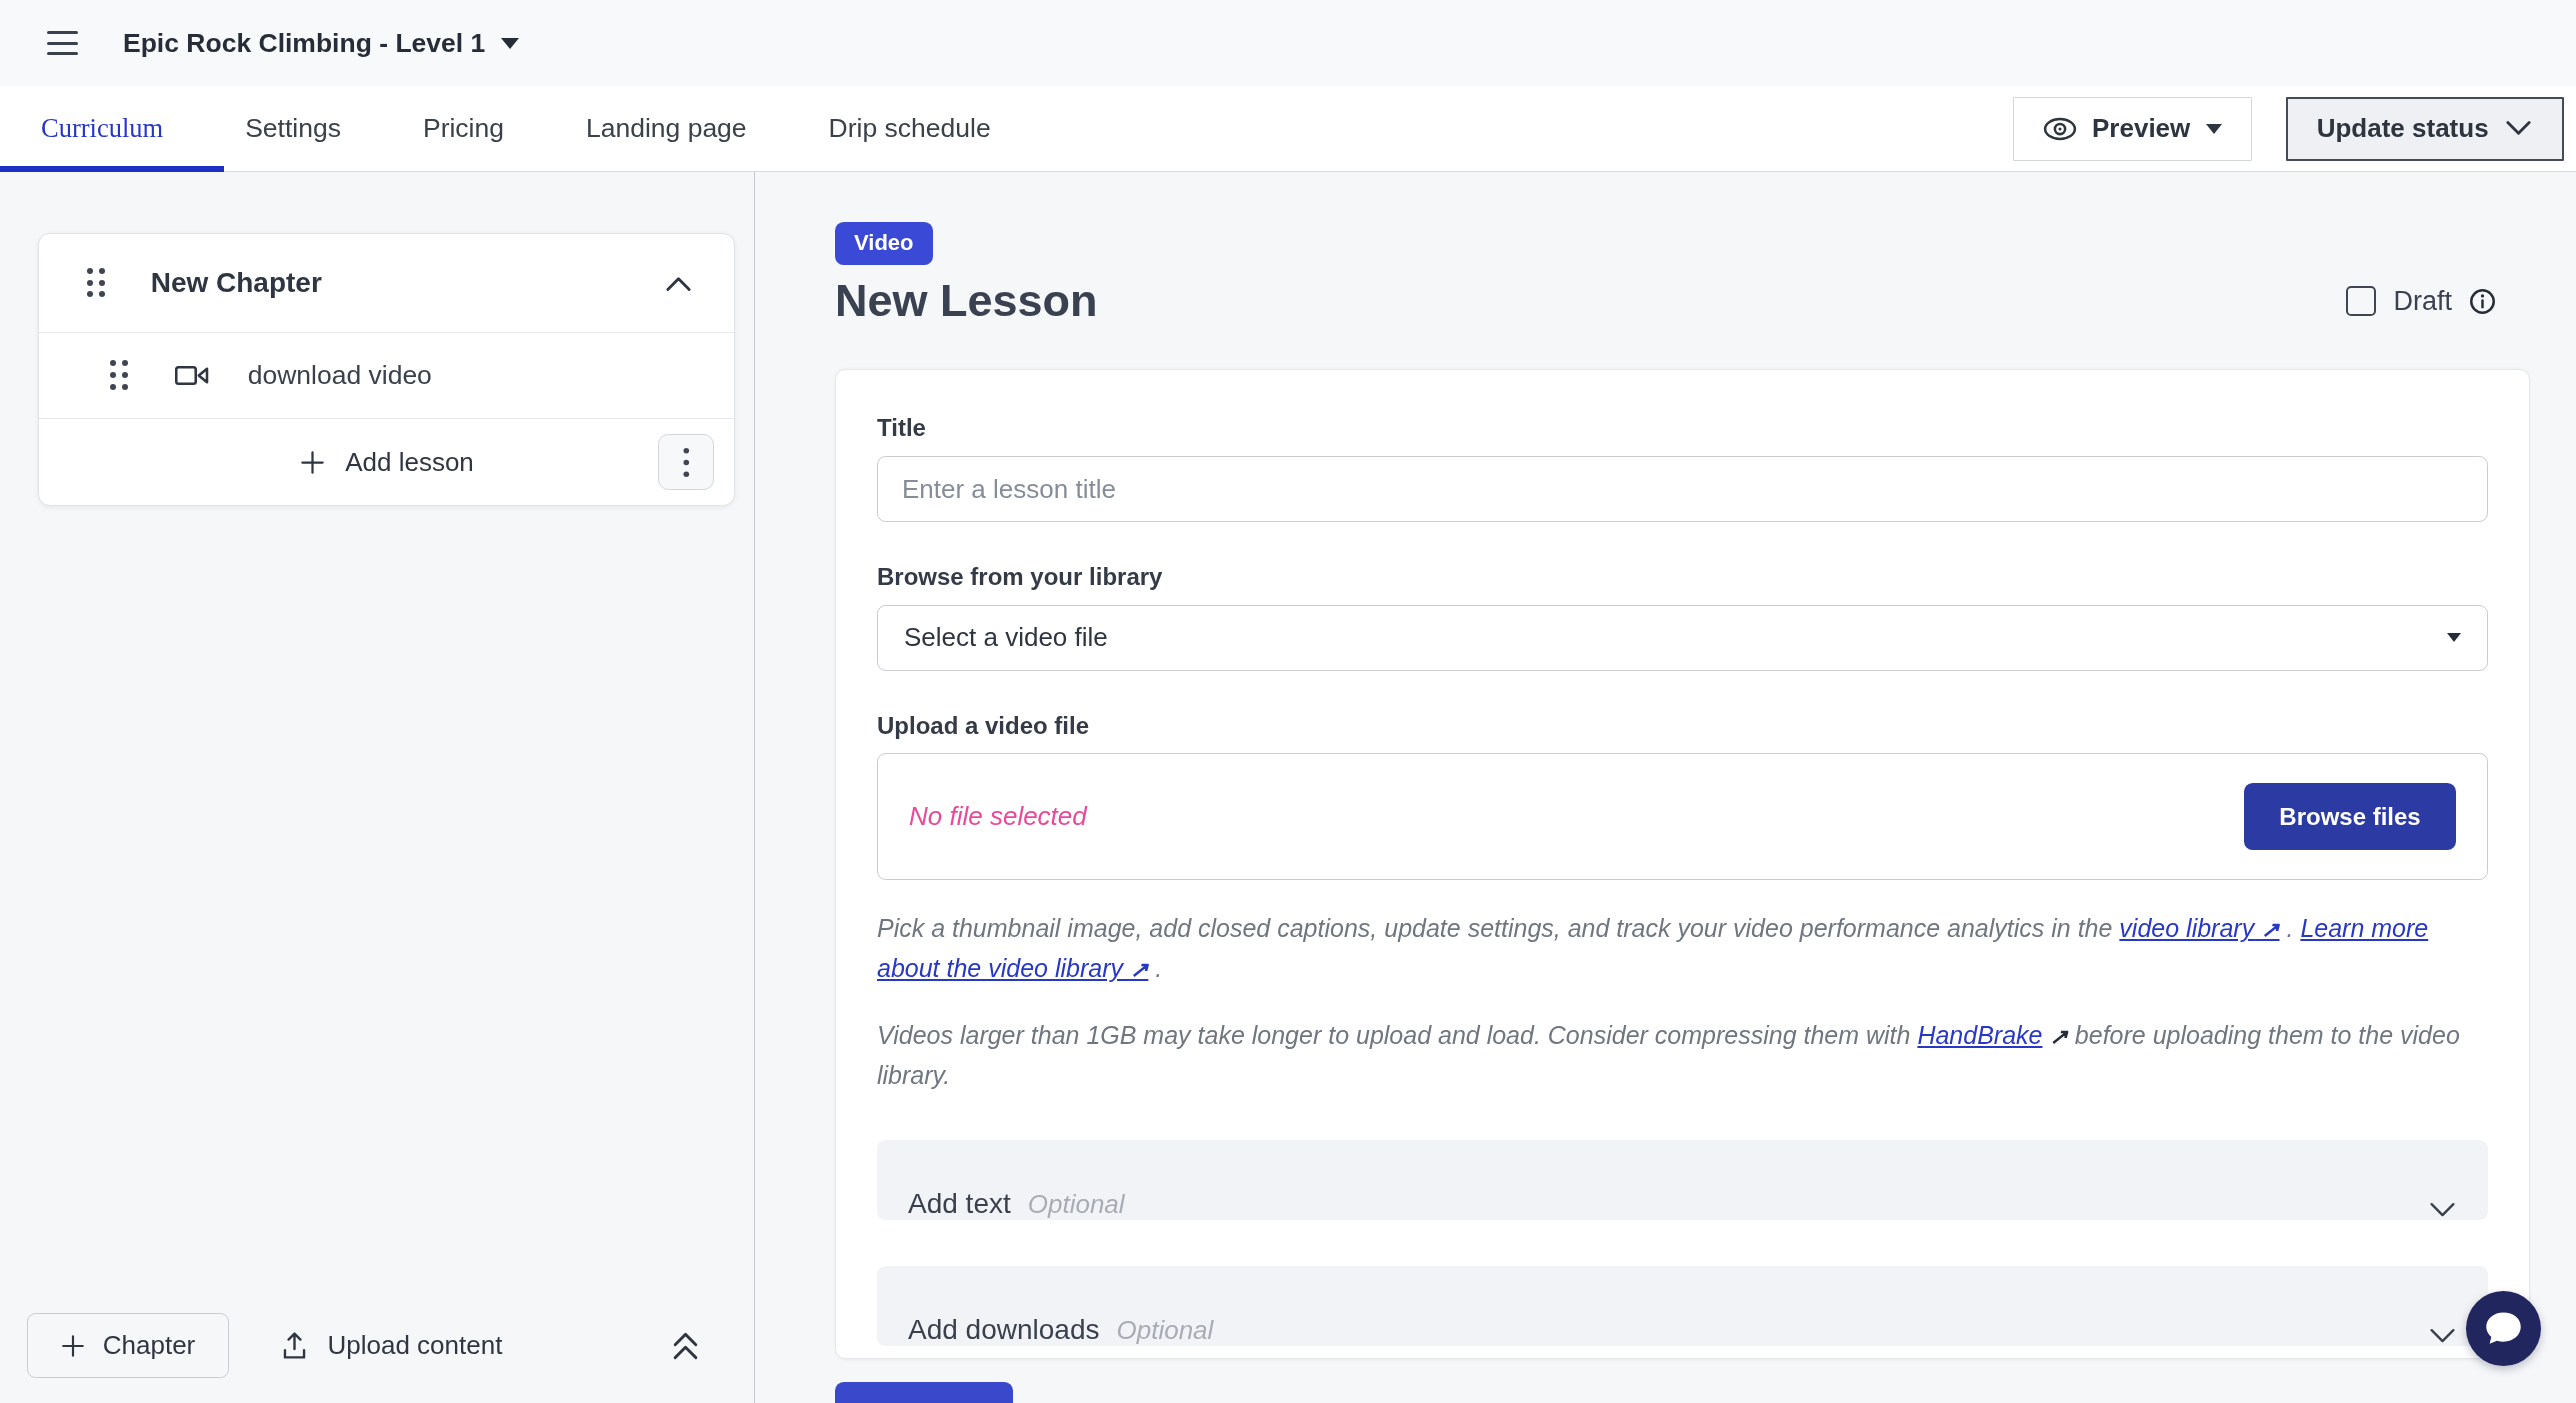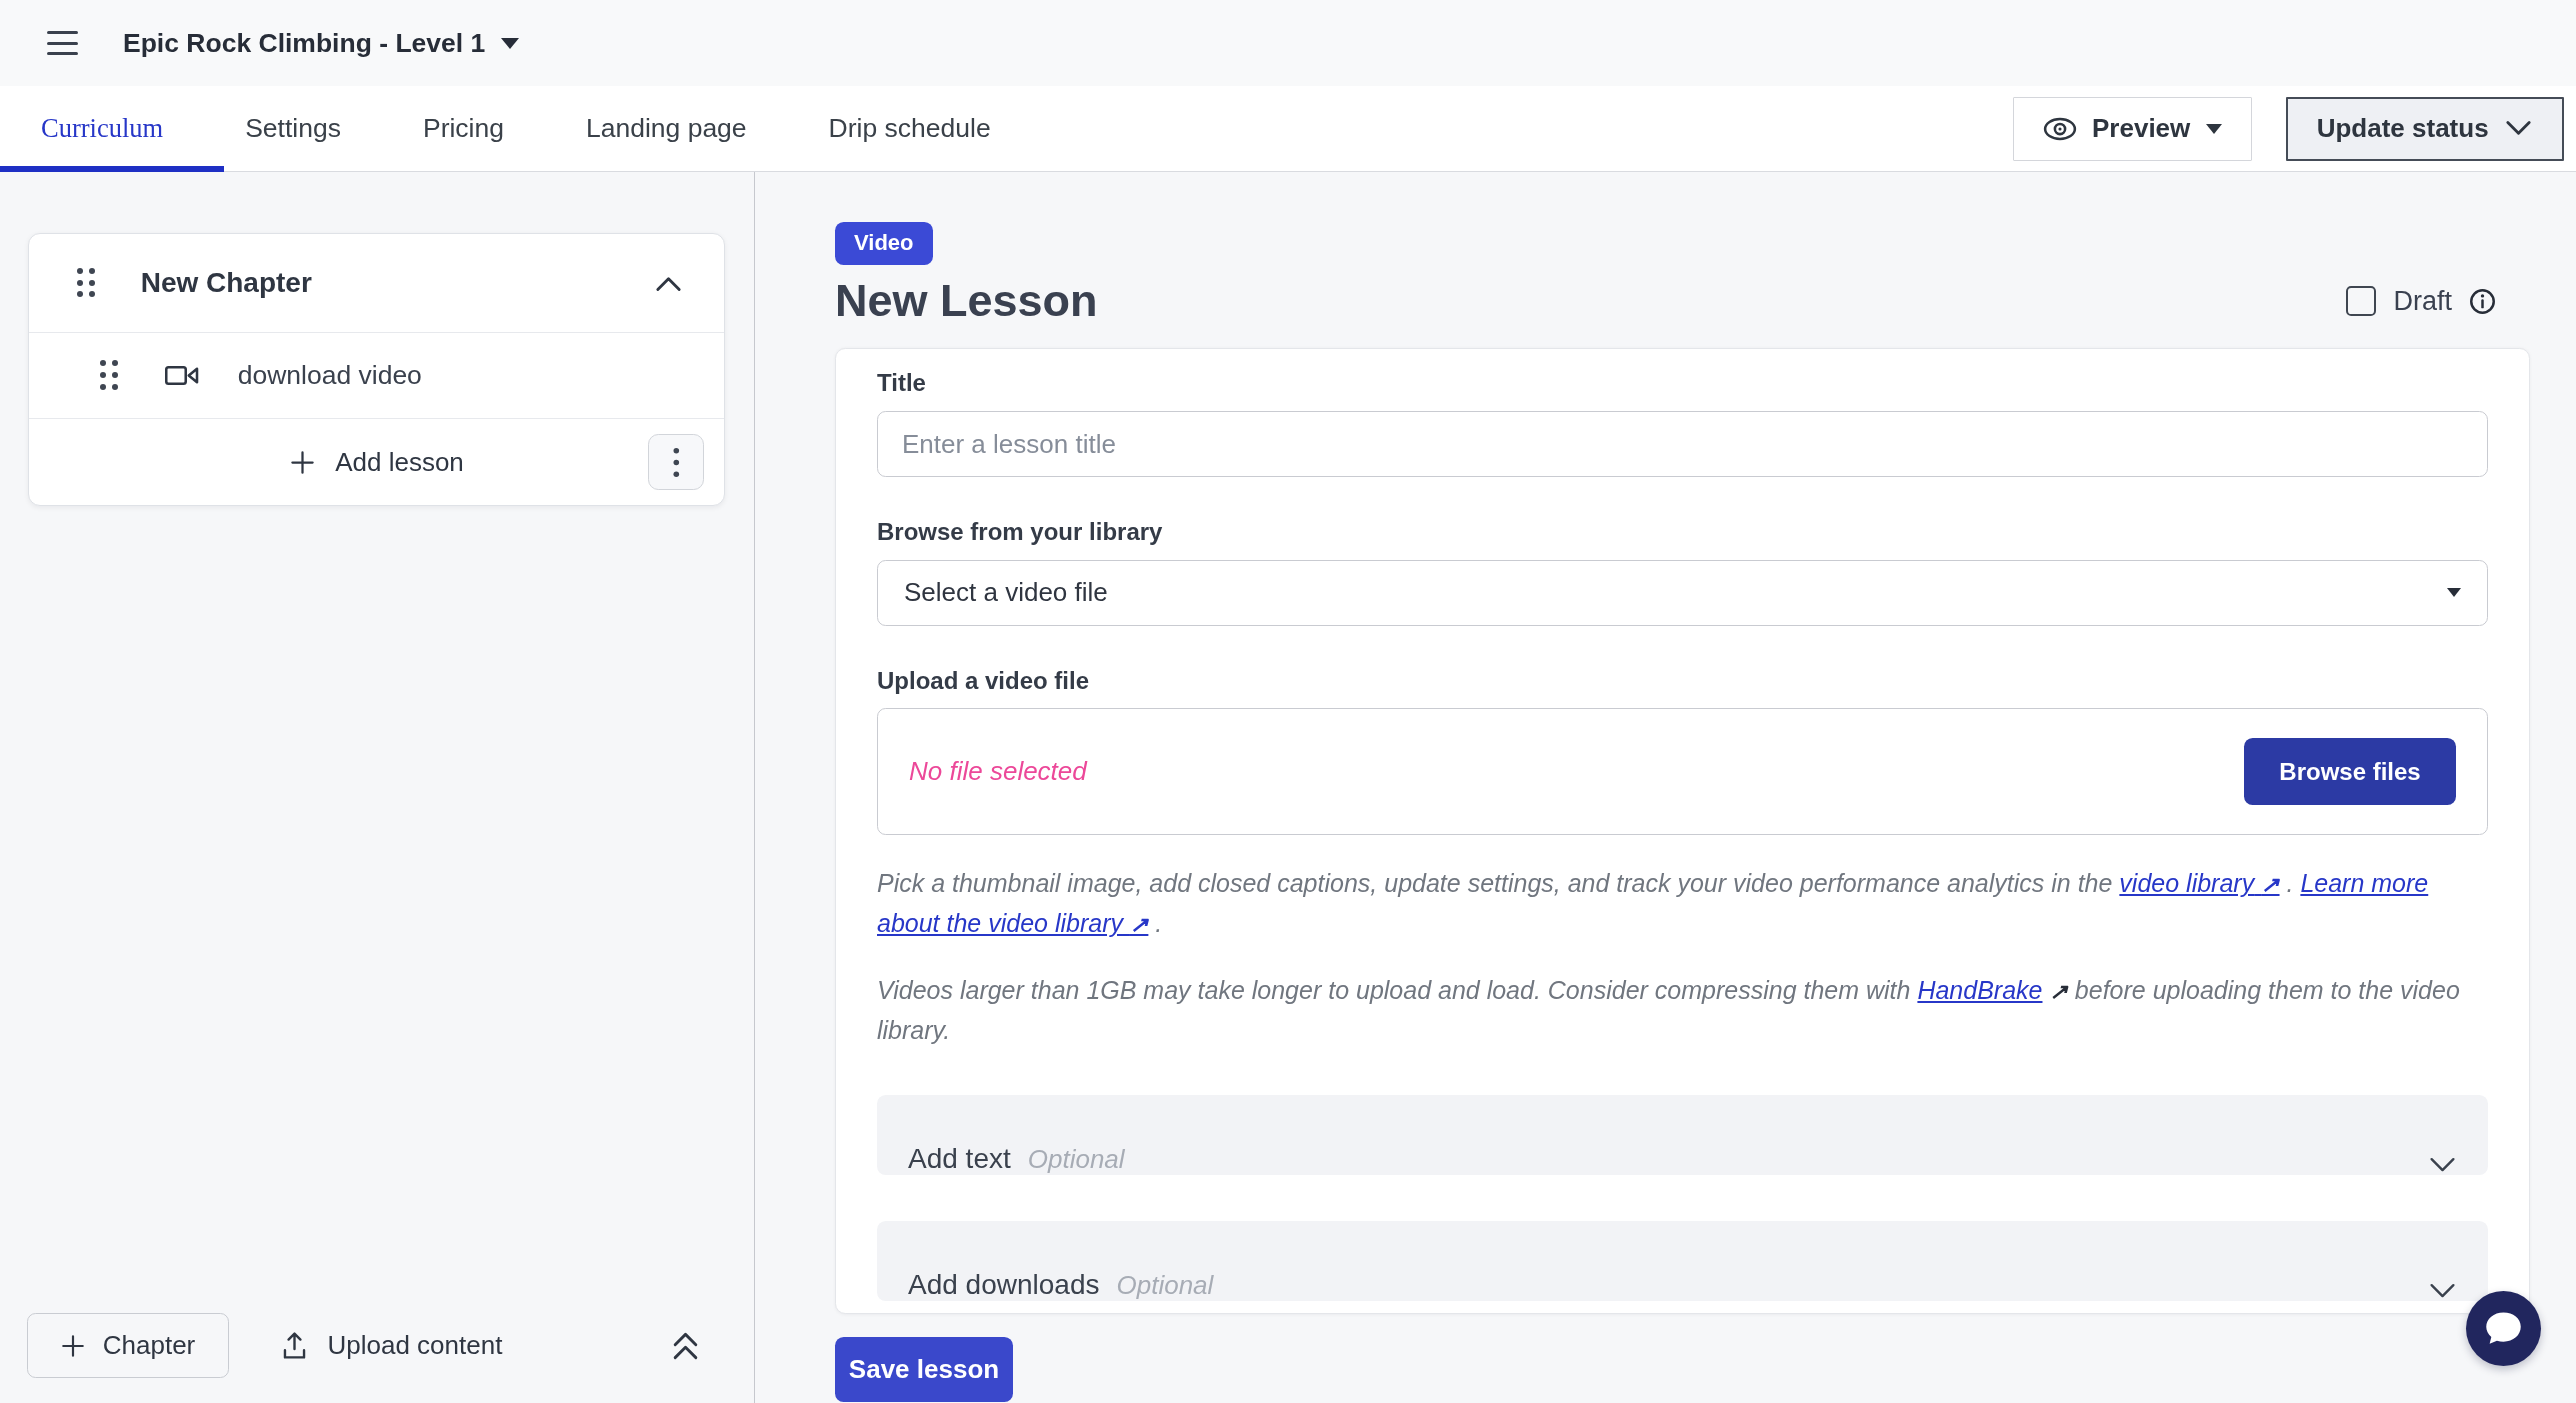--- a/index.html
+++ b/index.html
@@ -26,21 +26,21 @@
   .btn-preview { background:#ffffff; border:1.7px solid #d4d6db; padding:0 29px; }
   .btn-preview .tri { width:0; height:0; border-left:8.6px solid transparent; border-right:8.6px solid transparent; border-top:10.3px solid #2e353f; }
   .btn-update { background:#eef0f4; border:2.1px solid #454c57; padding:0 29px; }
 
   
   .content { display:flex; height:1231px; }
   .sidebar { position:relative; width:755px; border-right:1.7px solid #c6c8ce; background:var(--bg); flex-shrink:0; }
   .main { flex:1; background:var(--bg); padding:50px 0 0 80px; }
 
   
-  .chapter-card { position:absolute; left:28px; top:61px; width:697px; background:#fff;
+  .chapter-card { position:absolute; left:38px; top:61px; width:697px; background:#fff;
     border:1.7px solid #dfe2e7; border-radius:12px; box-shadow:0 1.7px 5.1px rgba(20,25,40,.06); overflow:hidden; }
   .chap-row { display:flex; align-items:center; }
   .chap-header { height:98px; padding:0 41px 0 48px; }
   .chap-header .name { font-size:28px; font-weight:700; color:#2f3642; margin-left:45px; }
   .chap-header .chev { margin-left:auto; }
   .lesson-row { height:86px; padding:0 41px 0 71px; border-top:1.7px solid #e7e9ed; cursor:pointer; }
   .lesson-row .lesson-name { font-size:26.5px; color:#3a414d; margin-left:38px; }
   .lesson-row .vicon { margin-left:45px; display:flex; }
   .chap-footer { height:87px; border-top:1.7px solid #e7e9ed; padding:0 19px; position:relative; justify-content:center; }
   .add-lesson { display:flex; align-items:center; gap:19px; font-size:26px; font-weight:500; color:#2f3642; cursor:pointer; }
@@ -56,22 +56,22 @@
 
   
   .badge { display:inline-block; background:var(--badge); color:#fff; font-size:22px; font-weight:700;
     padding:7.7px 19px 9.4px; border-radius:8.6px; }
   .headline-row { width:1695px; display:flex; align-items:center; margin-top:10.3px; }
   .page-title { font-size:45px; font-weight:600; color:#3a4150; }
   .draft-group { margin-left:auto; display:flex; align-items:center; gap:17px; margin-right:34px; }
   .checkbox { width:30px; height:30px; border:2.6px solid #3f4651; border-radius:5.1px; background:transparent; cursor:pointer; }
   .draft-label { font-size:27px; color:#3a4150; }
 
-  .card { width:1695px; margin-top:21px; background:#fff; border:1.7px solid #e4e6ea; border-radius:10.3px;
-    box-shadow:0 0.9px 3.4px rgba(20,25,40,.05); padding:20px 41px 12px; }
+  .card { width:1695px; margin-top:42px; background:#fff; border:1.7px solid #e4e6ea; border-radius:10.3px;
+    box-shadow:0 0.9px 3.4px rgba(20,25,40,.05); padding:44px 41px 12px; }
   .field-label { font-size:24px; font-weight:700; color:#343b47; }
   .text-input { width:100%; height:66px; margin-top:13.7px; border:1.7px solid var(--input_border); border-radius:8.6px;
     font-size:26px; color:#2f3540; padding:0 24px; outline:none; font-family:"Liberation Sans", sans-serif; background:#fff; }
   .text-input::placeholder { color:#868d99; }
   .select-box { width:100%; height:66px; margin-top:13.7px; border:1.7px solid var(--input_border); border-radius:8.6px;
     display:flex; align-items:center; padding:0 26px; font-size:26px; color:#2f3540; cursor:pointer; background:#fff; }
   .select-caret { margin-left:auto; width:0; height:0; border-left:7.7px solid transparent; border-right:7.7px solid transparent; border-top:9.4px solid #272d38; }
   .gap-lg { margin-top:41px; }
   .upload-box { width:100%; height:127px; margin-top:13.7px; border:1.7px solid var(--input_border); border-radius:8.6px;
     display:flex; align-items:center; padding:0 31px; background:#fff; }

